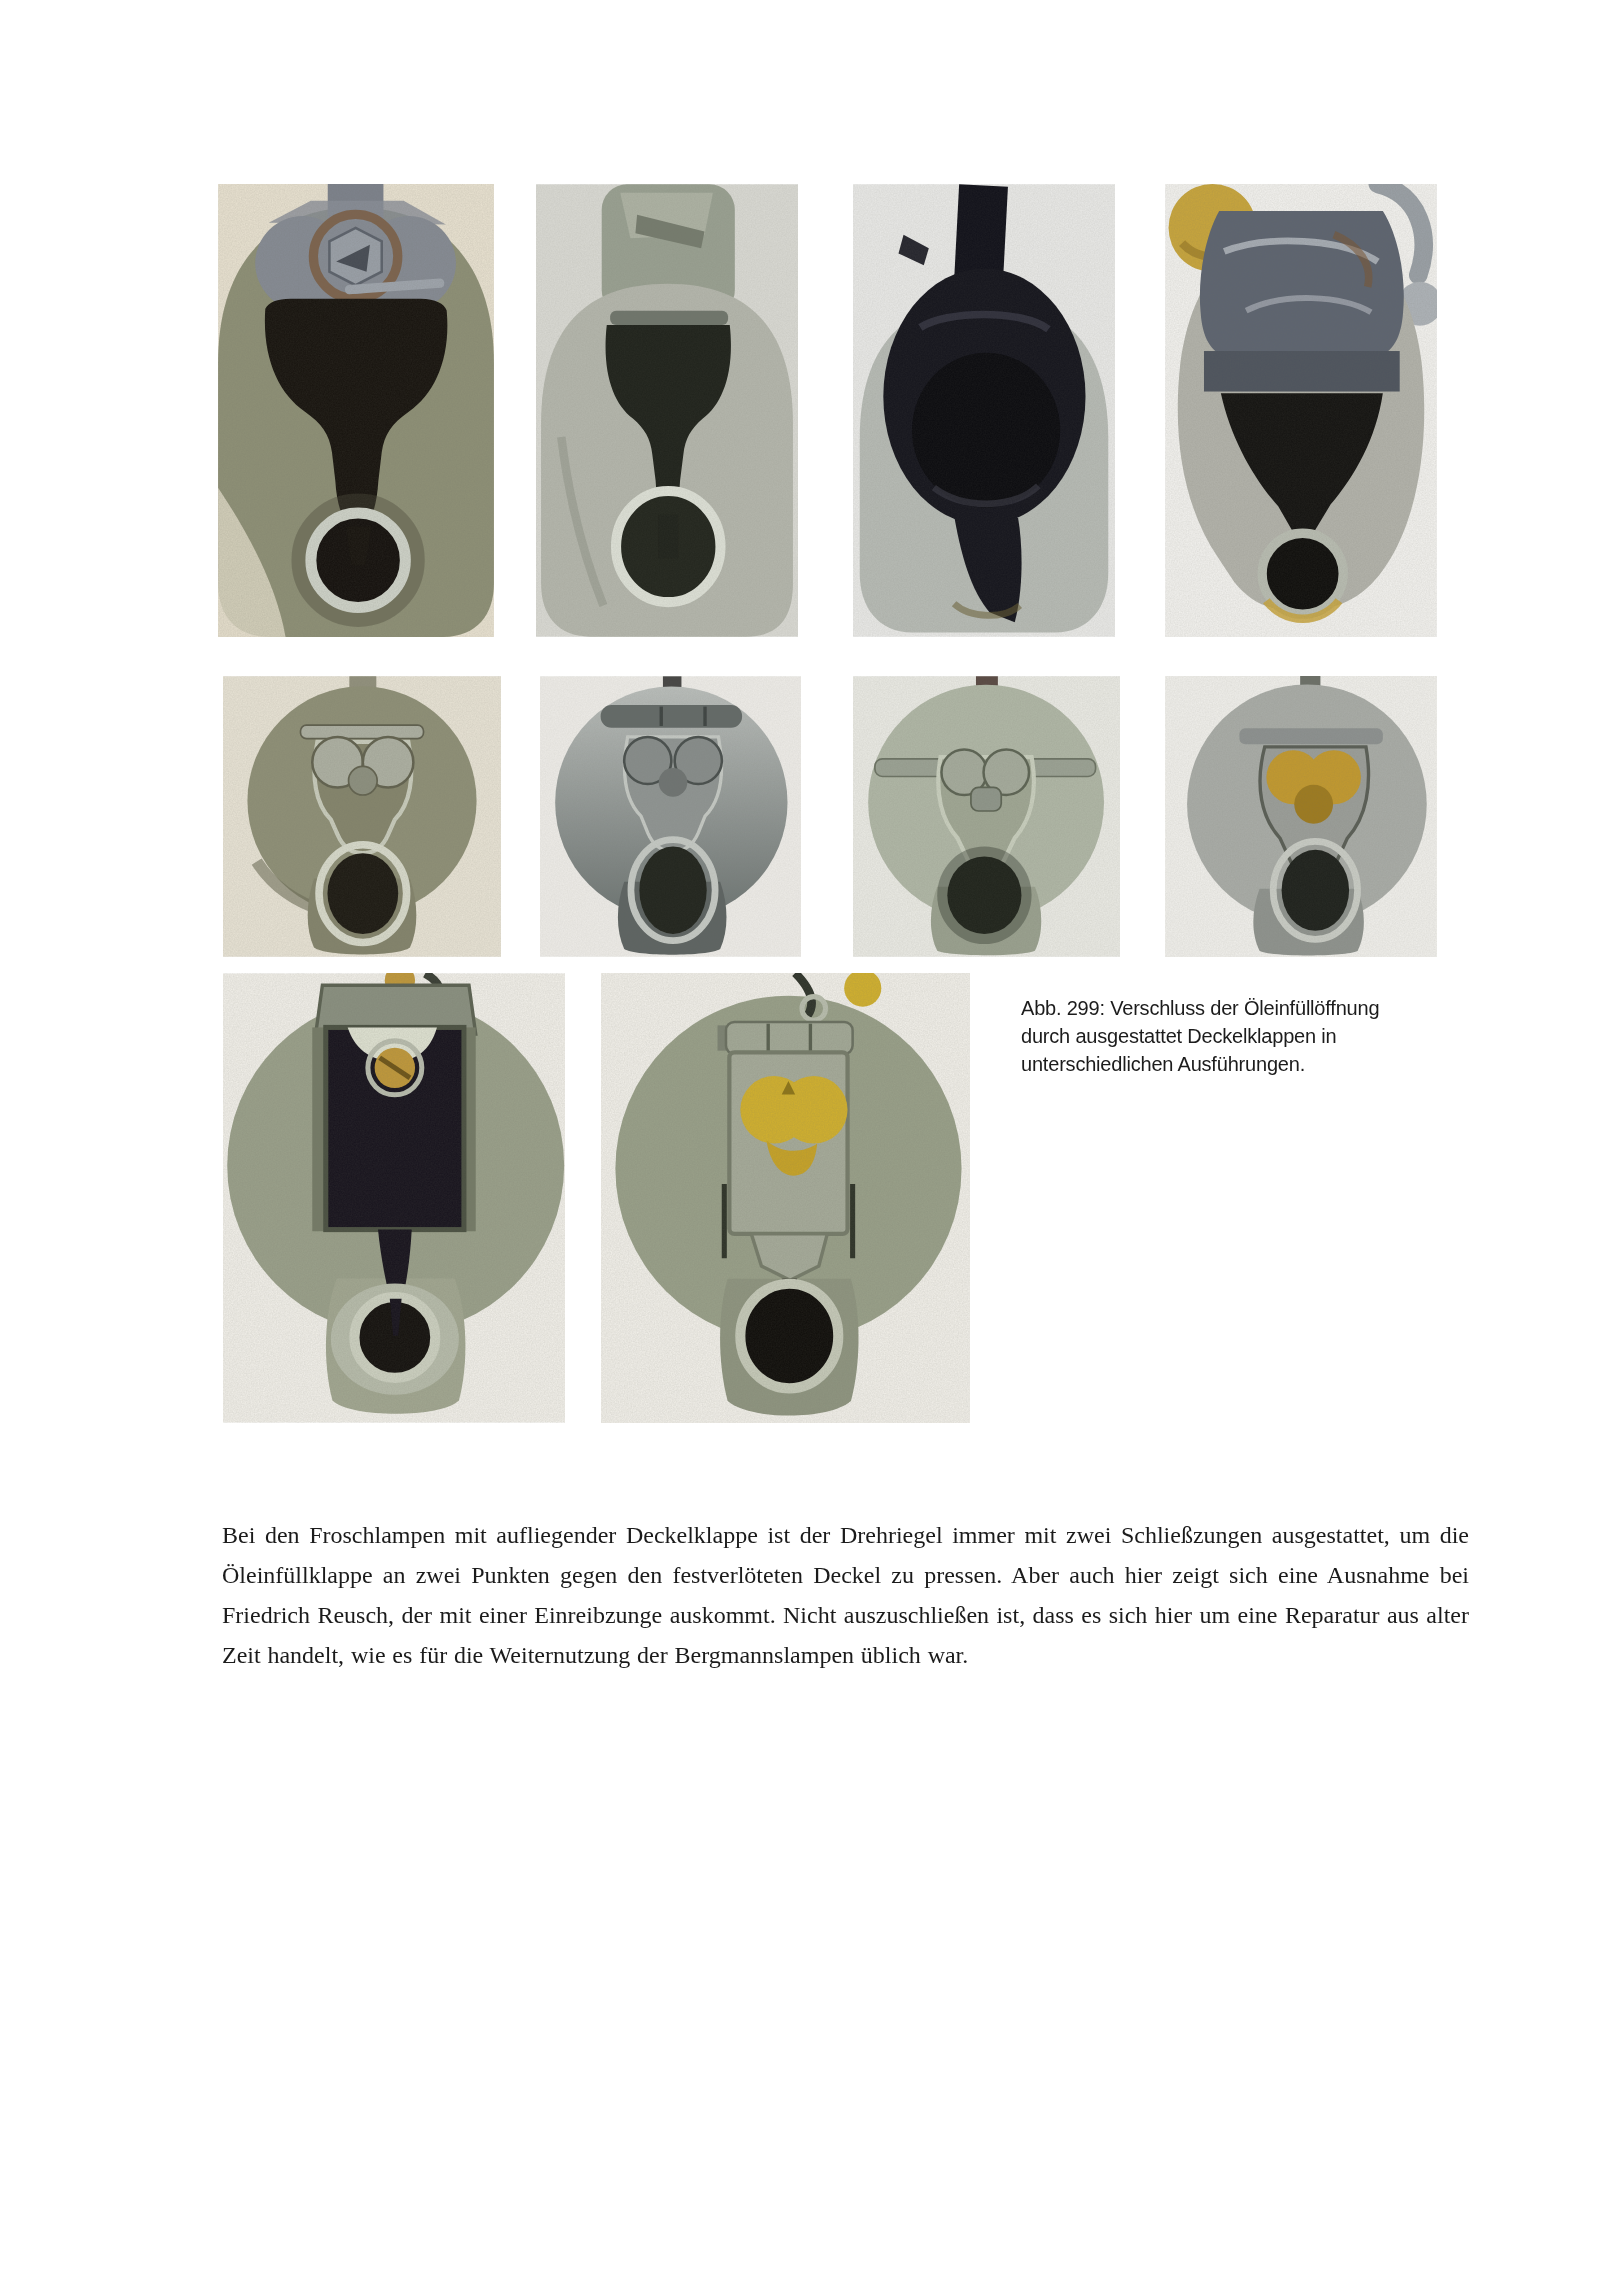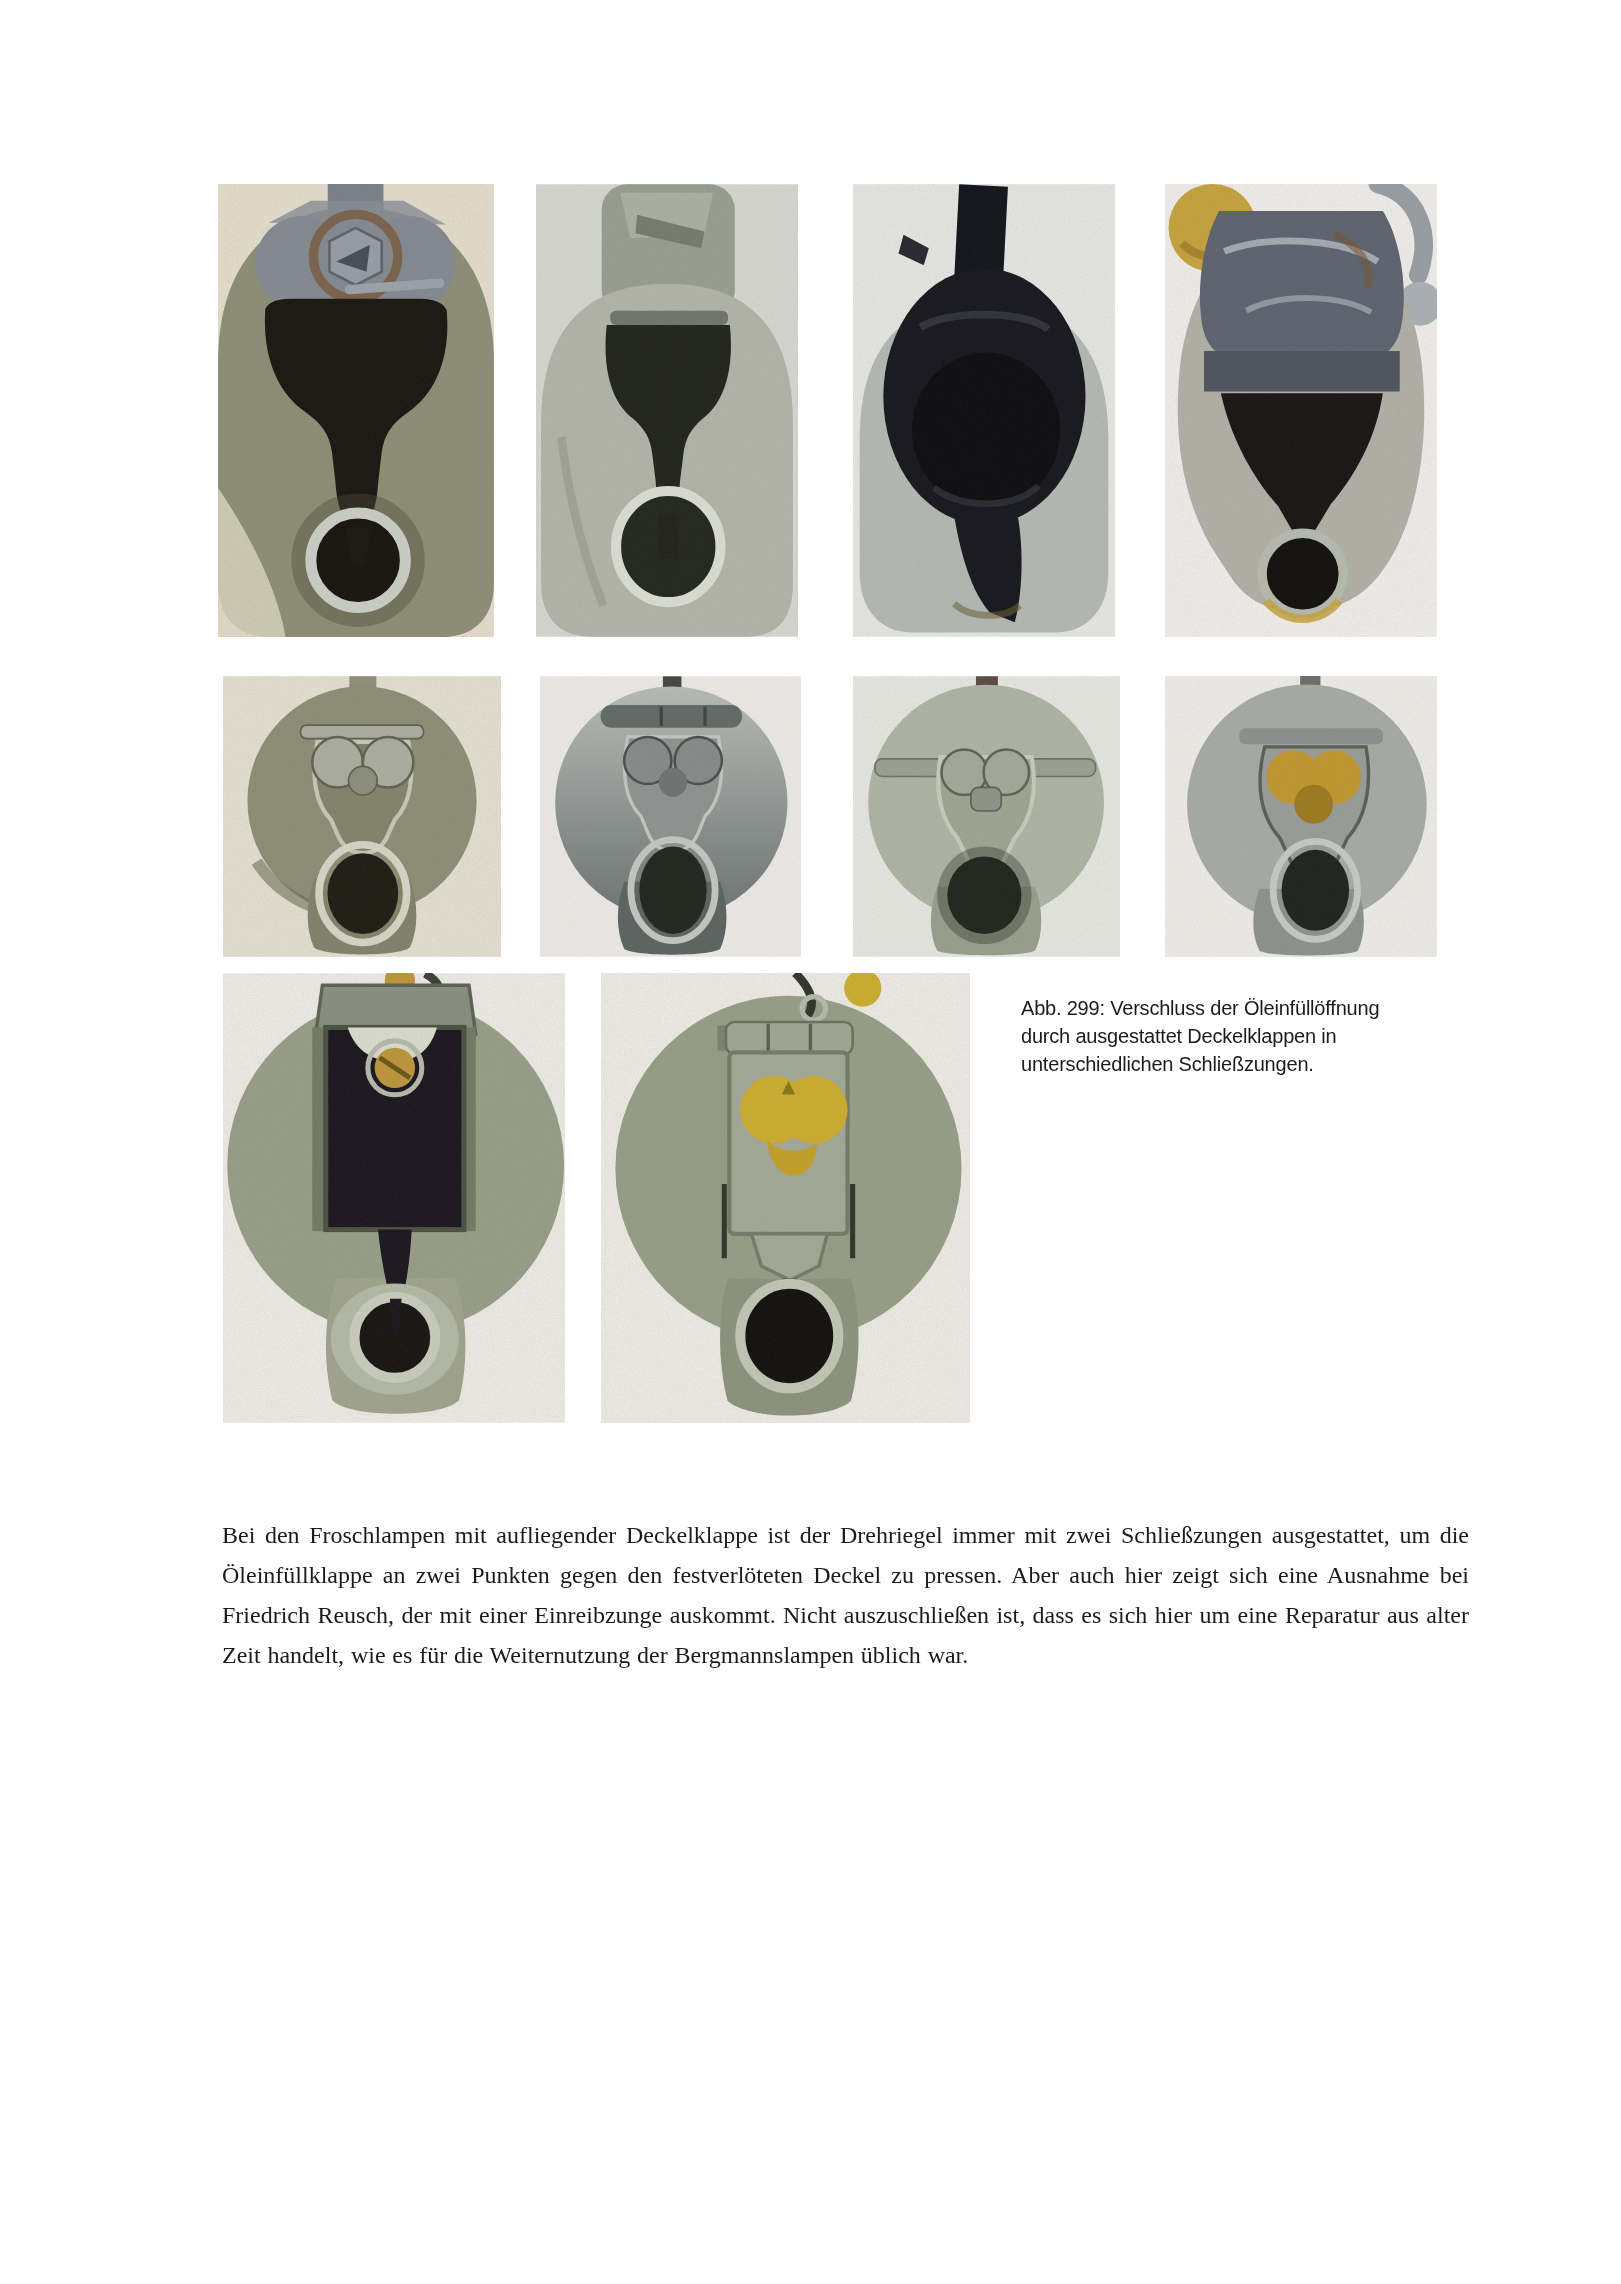--- a/index.html
+++ b/index.html
@@ -231,20 +231,20 @@
       <path d="M150 362 L296 362 C308 402 308 462 296 507 C270 530 176 530 150 507 C138 462 138 402 150 362 Z" fill="#8f9580"></path>
       <path d="M214 362 L232 362 L228 400 L218 400 Z" fill="#0f0d0a"></path>
       <ellipse cx="223" cy="430" rx="58" ry="62" stroke="#c6cab9" stroke-width="12" fill="#0f0d0a"></ellipse>
       <rect width="437" height="533" filter="url(#spk)" opacity="0.22"></rect>
     </svg>
   </div>
 
   <div id="caption">
     <div>Abb. 299: Verschluss der Öleinfüllöffnung</div>
     <div>durch ausgestattet Deckelklappen in</div>
-    <div>unterschiedlichen Schließzungen.</div>
+    <div>unterschiedlichen Ausführungen.</div>
   </div>
 
   <p id="body-text" lang="de">Bei den Froschlampen mit aufliegender Deckelklappe ist der Drehriegel immer mit zwei Schließzungen ausgestattet, um die Öleinfüllklappe an zwei Punkten gegen den festverlöteten Deckel zu pressen. Aber auch hier zeigt sich eine Ausnahme bei Friedrich Reusch, der mit einer Einreibzunge auskommt. Nicht auszuschließen ist, dass es sich hier um eine Reparatur aus alter Zeit handelt, wie es für die Weiternutzung der Bergmannslampen üblich war.</p>
 
 
 </div>
 
 
 </body></html>

